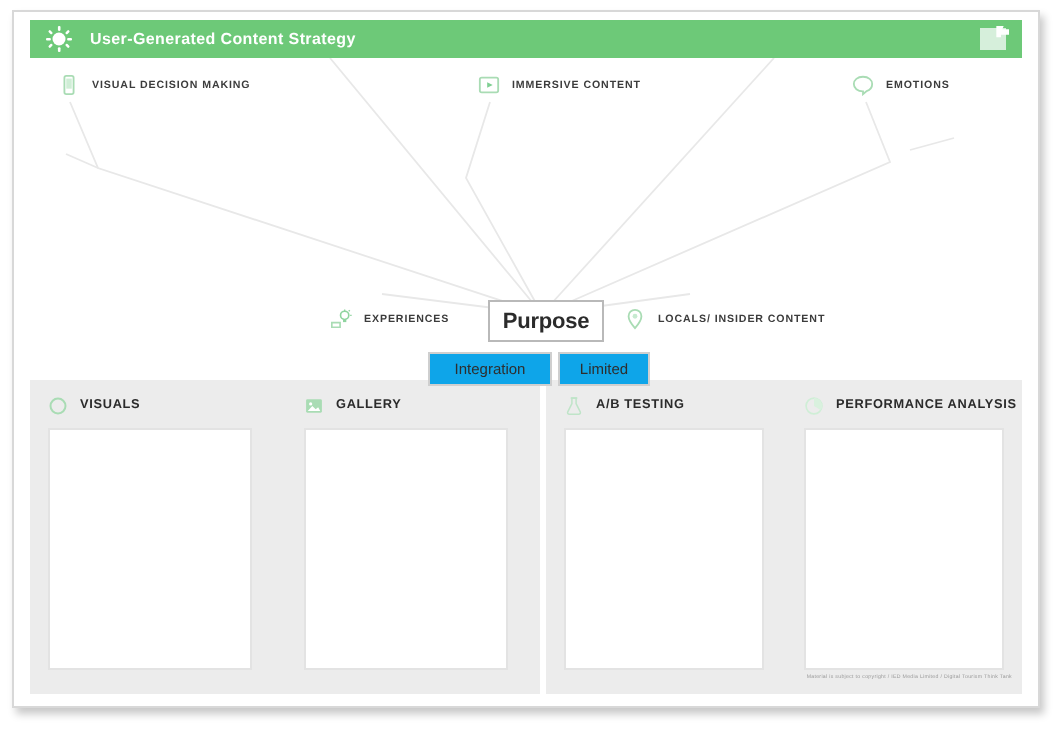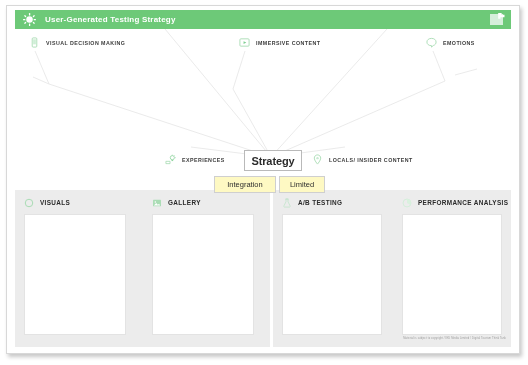--- a/index.html
+++ b/index.html
@@ -60,21 +60,21 @@
 
   #purpose{
     position:absolute;left:229px;top:121px;width:56px;height:19px;
     background:#ffffff;border:1px solid #b9b9b9;
     display:flex;align-items:center;justify-content:center;
     font-size:11px;font-weight:bold;color:#2b2b2b;letter-spacing:-.1px;
   }
 
   
   .tab{
-    position:absolute;height:15px;background:#fef9c3;border:1px solid #cfcfcf;
+    position:absolute;height:15px;background:#0ea5e9;border:1px solid #cfcfcf;
     display:flex;align-items:center;justify-content:center;
     font-size:7.5px;color:#2e2e2e;z-index:6;
   }
   #tab-integration{left:207px;top:170px;width:60px;}
   #tab-testing{left:272px;top:170px;width:44px;}
 
   
   .section{position:absolute;top:184px;height:157px;background:#ececec;}
   #sec-left{left:8px;width:255px;}
   #sec-right{left:266px;width:238px;}
@@ -121,21 +121,21 @@
           <rect x="11" y="19.5" width="2.4" height="4.5" rx="1"></rect>
           <rect x="0" y="11" width="4.5" height="2.4" rx="1"></rect>
           <rect x="19.5" y="11" width="4.5" height="2.4" rx="1"></rect>
           <rect x="3" y="3.6" width="2.3" height="4.2" rx="1" transform="rotate(-45 4.2 5.7)"></rect>
           <rect x="18.7" y="3.6" width="2.3" height="4.2" rx="1" transform="rotate(45 19.8 5.7)"></rect>
           <rect x="3" y="16.2" width="2.3" height="4.2" rx="1" transform="rotate(45 4.2 18.3)"></rect>
           <rect x="18.7" y="16.2" width="2.3" height="4.2" rx="1" transform="rotate(-45 19.8 18.3)"></rect>
         </g>
       </svg>
     </span>
-    <span class="title">User-Generated Testing Strategy</span>
+    <span class="title">User-Generated Content Strategy</span>
     <span class="brand-logo">
       <span class="bl-box"></span>
       <svg class="bl-flag" viewBox="0 0 24 24" width="9" height="8">
         <path d="M2 20 L2 3 L13 3 L11 8 L21 8 L21 16 L9 16 L9 20 Z" fill="#ffffff"></path>
       </svg>
     </span>
   </div>
 
   <div id="diagram">
 
@@ -197,21 +197,21 @@
     <div class="node n-locals">
       <span class="ic">
         <svg viewBox="0 0 24 24" width="11" height="11">
           <path d="M12 2 C8 2 5 5 5 9 C5 14 12 22 12 22 C12 22 19 14 19 9 C19 5 16 2 12 2 Z" fill="none" stroke="#a9dcb4" stroke-width="2"></path>
           <circle cx="12" cy="9" r="2.6" fill="#c7ead0"></circle>
         </svg>
       </span>
       <span class="lbl">LOCALS/ INSIDER CONTENT</span>
     </div>
 
-    <div id="purpose">Strategy</div>
+    <div id="purpose">Purpose</div>
   </div>
 
   <div class="tab" id="tab-integration">Integration</div>
   <div class="tab" id="tab-testing">Limited</div>
 
   <div class="section" id="sec-left">
 
     <div class="panel" id="p-visuals">
       <div class="head">
         <span class="ic">

